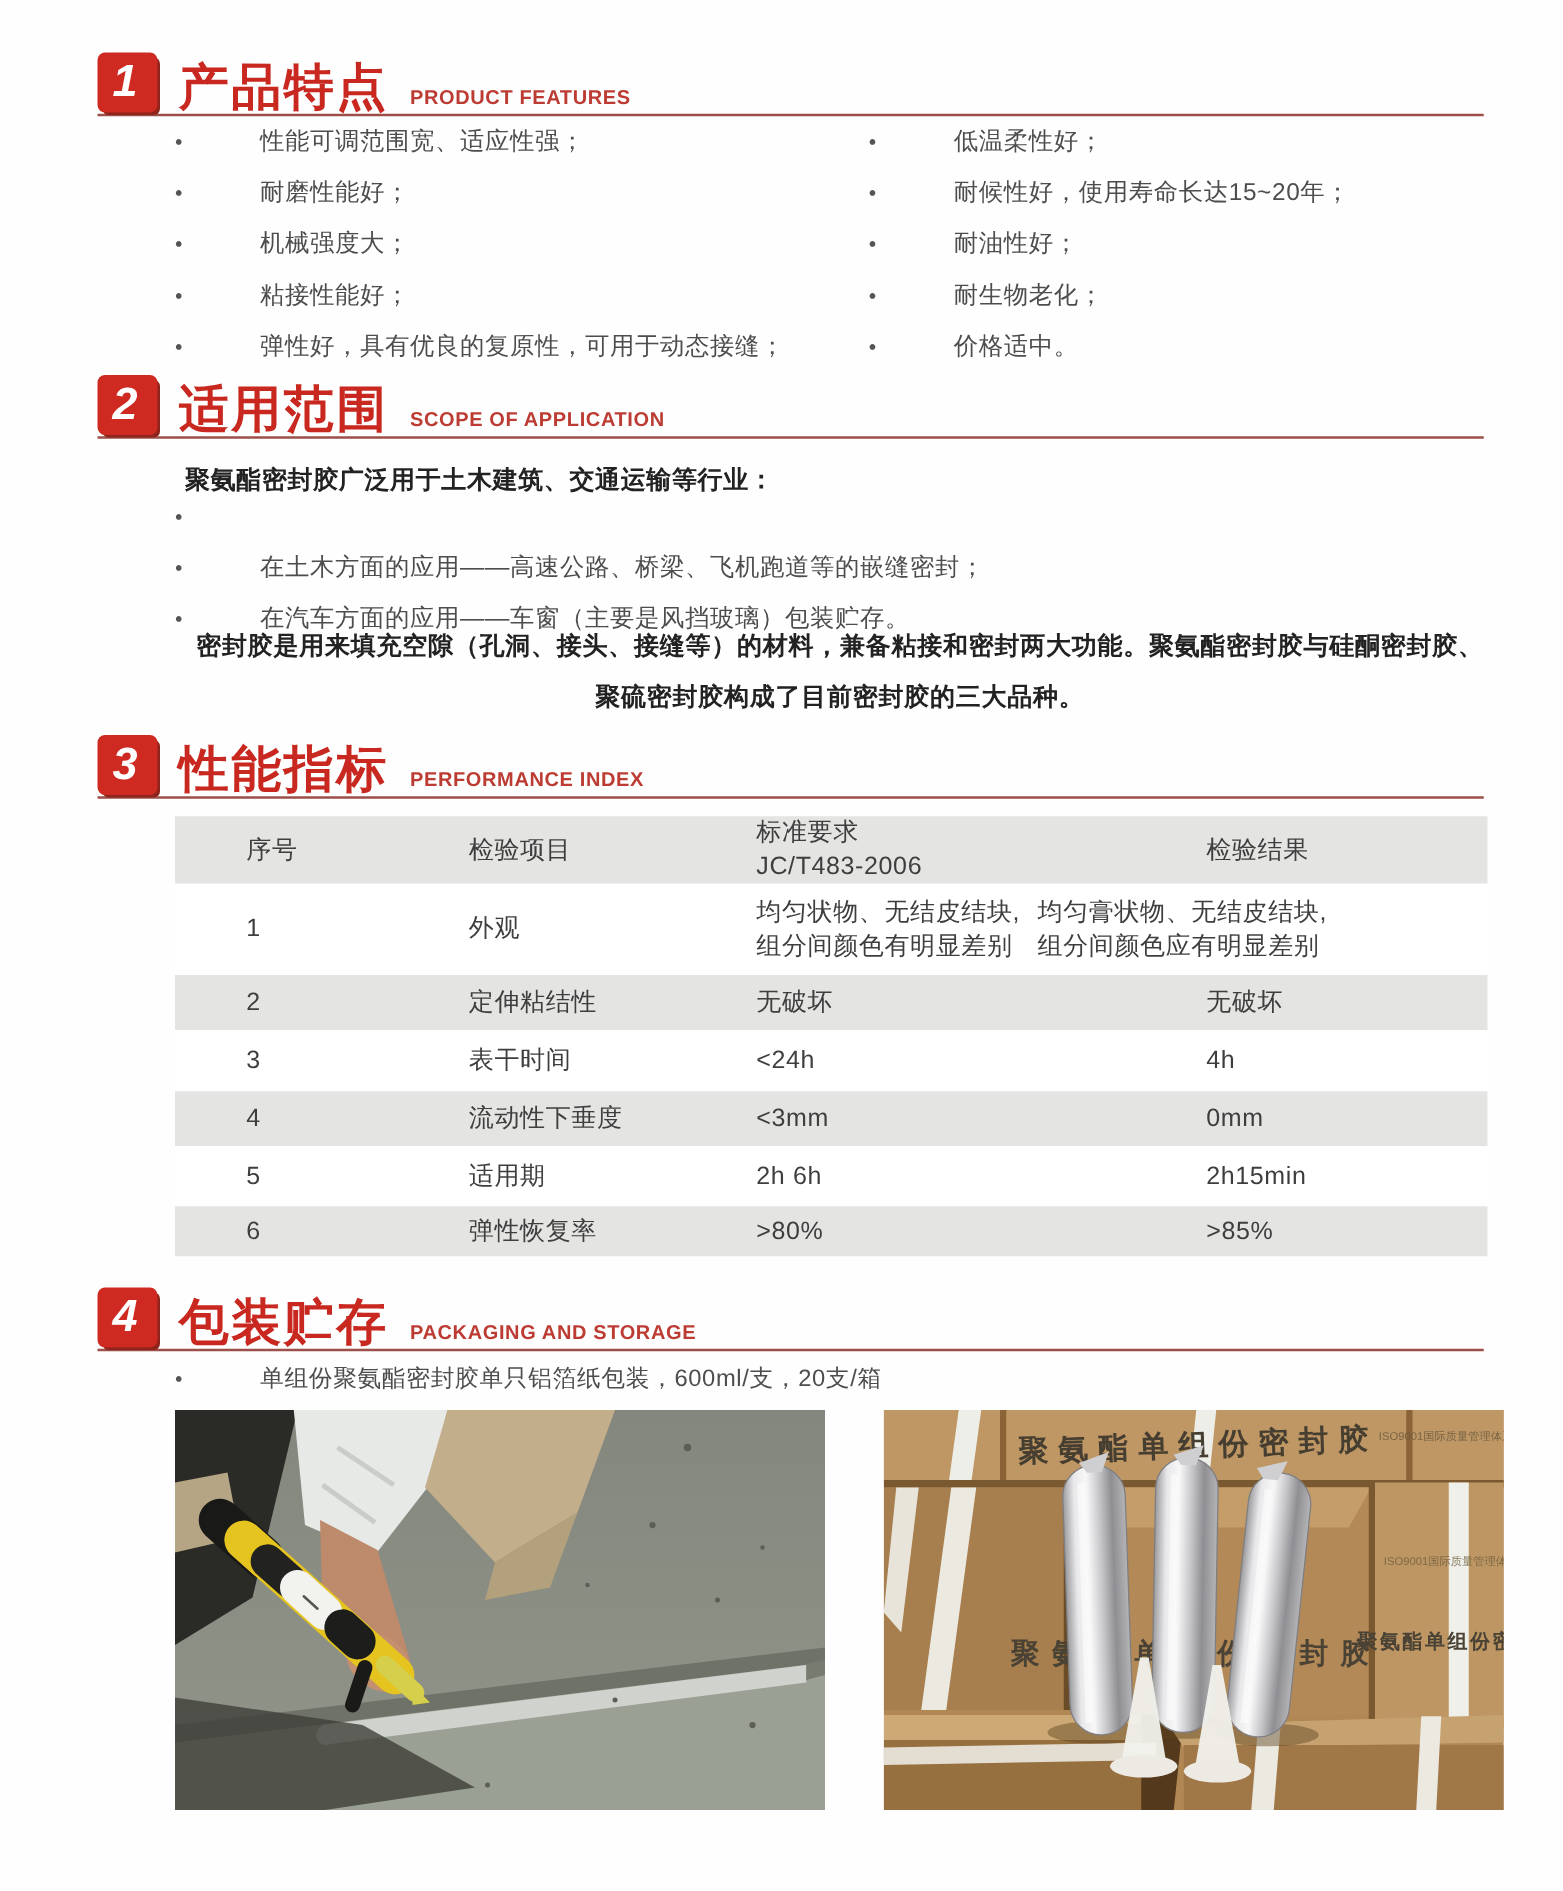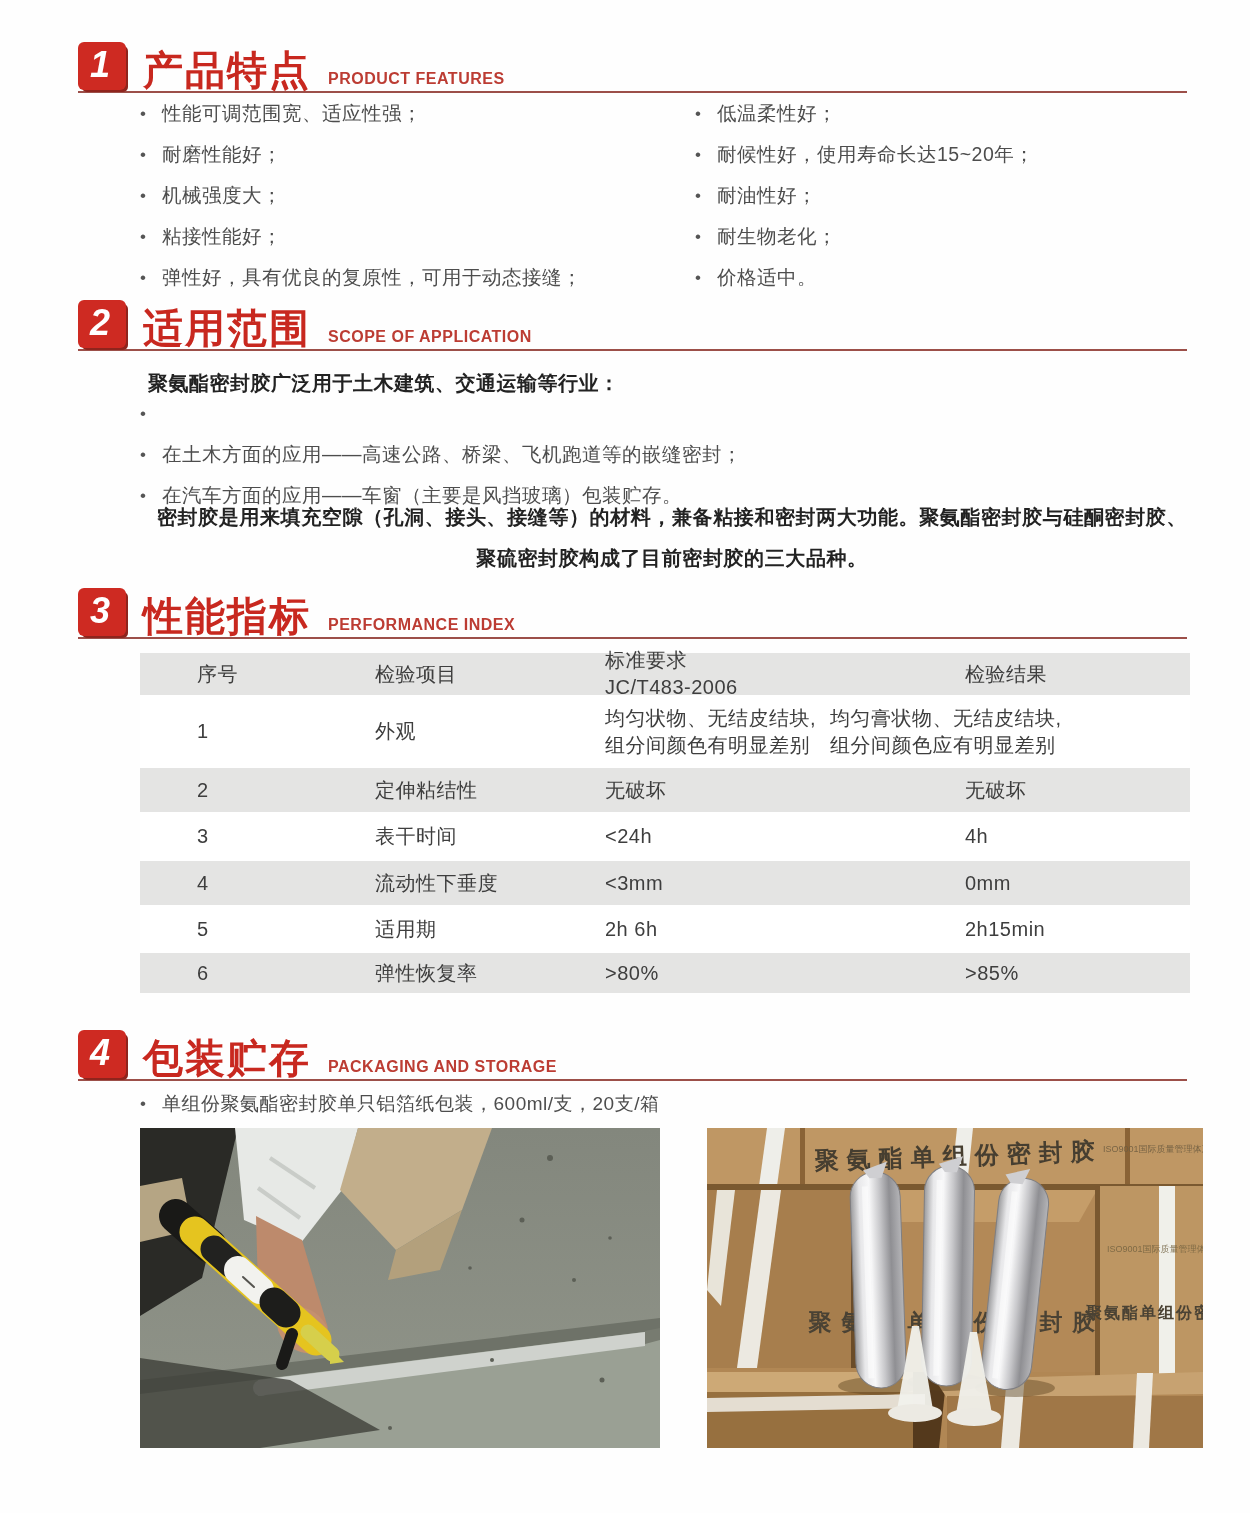--- a/index.html
+++ b/index.html
@@ -26,21 +26,21 @@
     margin-bottom:0px;white-space:nowrap;
   }
   .sec-sub{
     color:#bc3c33;font-size:16px;font-weight:700;line-height:1;letter-spacing:0.5px;
     margin-bottom:3px;white-space:nowrap;
   }
   
   .blist{position:absolute;margin:0;padding:0;list-style:none;}
   .blist .item{display:flex;align-items:flex-start;margin-bottom:16px;}
   .blist .dot{flex:0 0 22px;color:#555;font-size:17px;line-height:25px;}
-  .blist .txt{color:#4d4d4d;font-size:19.5px;line-height:25px;letter-spacing:0.5px;}
+  .blist .txt{color:#4d4d4d;font-size:19.5px;line-height:25px;letter-spacing:0.5px;margin-left:46px;}
   
   .bold-line{position:absolute;color:#222;font-size:20px;font-weight:700;letter-spacing:0.5px;}
   .note{position:absolute;color:#222;font-size:20px;font-weight:700;line-height:41px;letter-spacing:0.6px;text-align:center;}
   
   .ptable{position:absolute;left:140px;top:653px;width:1050px;}
   .trow{display:flex;align-items:center;background:#ffffff;}
   .trow.g{background:#e4e4e3;}
   .c{color:#3e3e3e;font-size:20px;line-height:27px;letter-spacing:0.5px;white-space:pre-line;}
   .c1{flex:0 0 235px;padding-left:57px;box-sizing:border-box;}
   .c2{flex:0 0 230px;}
@@ -143,21 +143,21 @@
     <div class="sec-head">
       <div class="numbox">
         <span>3</span>
       </div>
       <div class="sec-title">性能指标</div>
       <div class="sec-sub">PERFORMANCE INDEX</div>
     </div>
   </div>
 
   <div class="ptable">
-    <div class="trow g" style="height:42px">
+    <div class="trow g" style="height:54px">
       <div class="c c1">序号</div>
       <div class="c c2">检验项目</div>
       <div class="c c3">标准要求
 JC/T483-2006</div>
       <div class="c c4">检验结果</div>
     </div>
     <div class="trow" style="height:73px">
       <div class="c c1">1</div>
       <div class="c c2">外观</div>
       <div class="c c4">均匀状物、无结皮结块,

